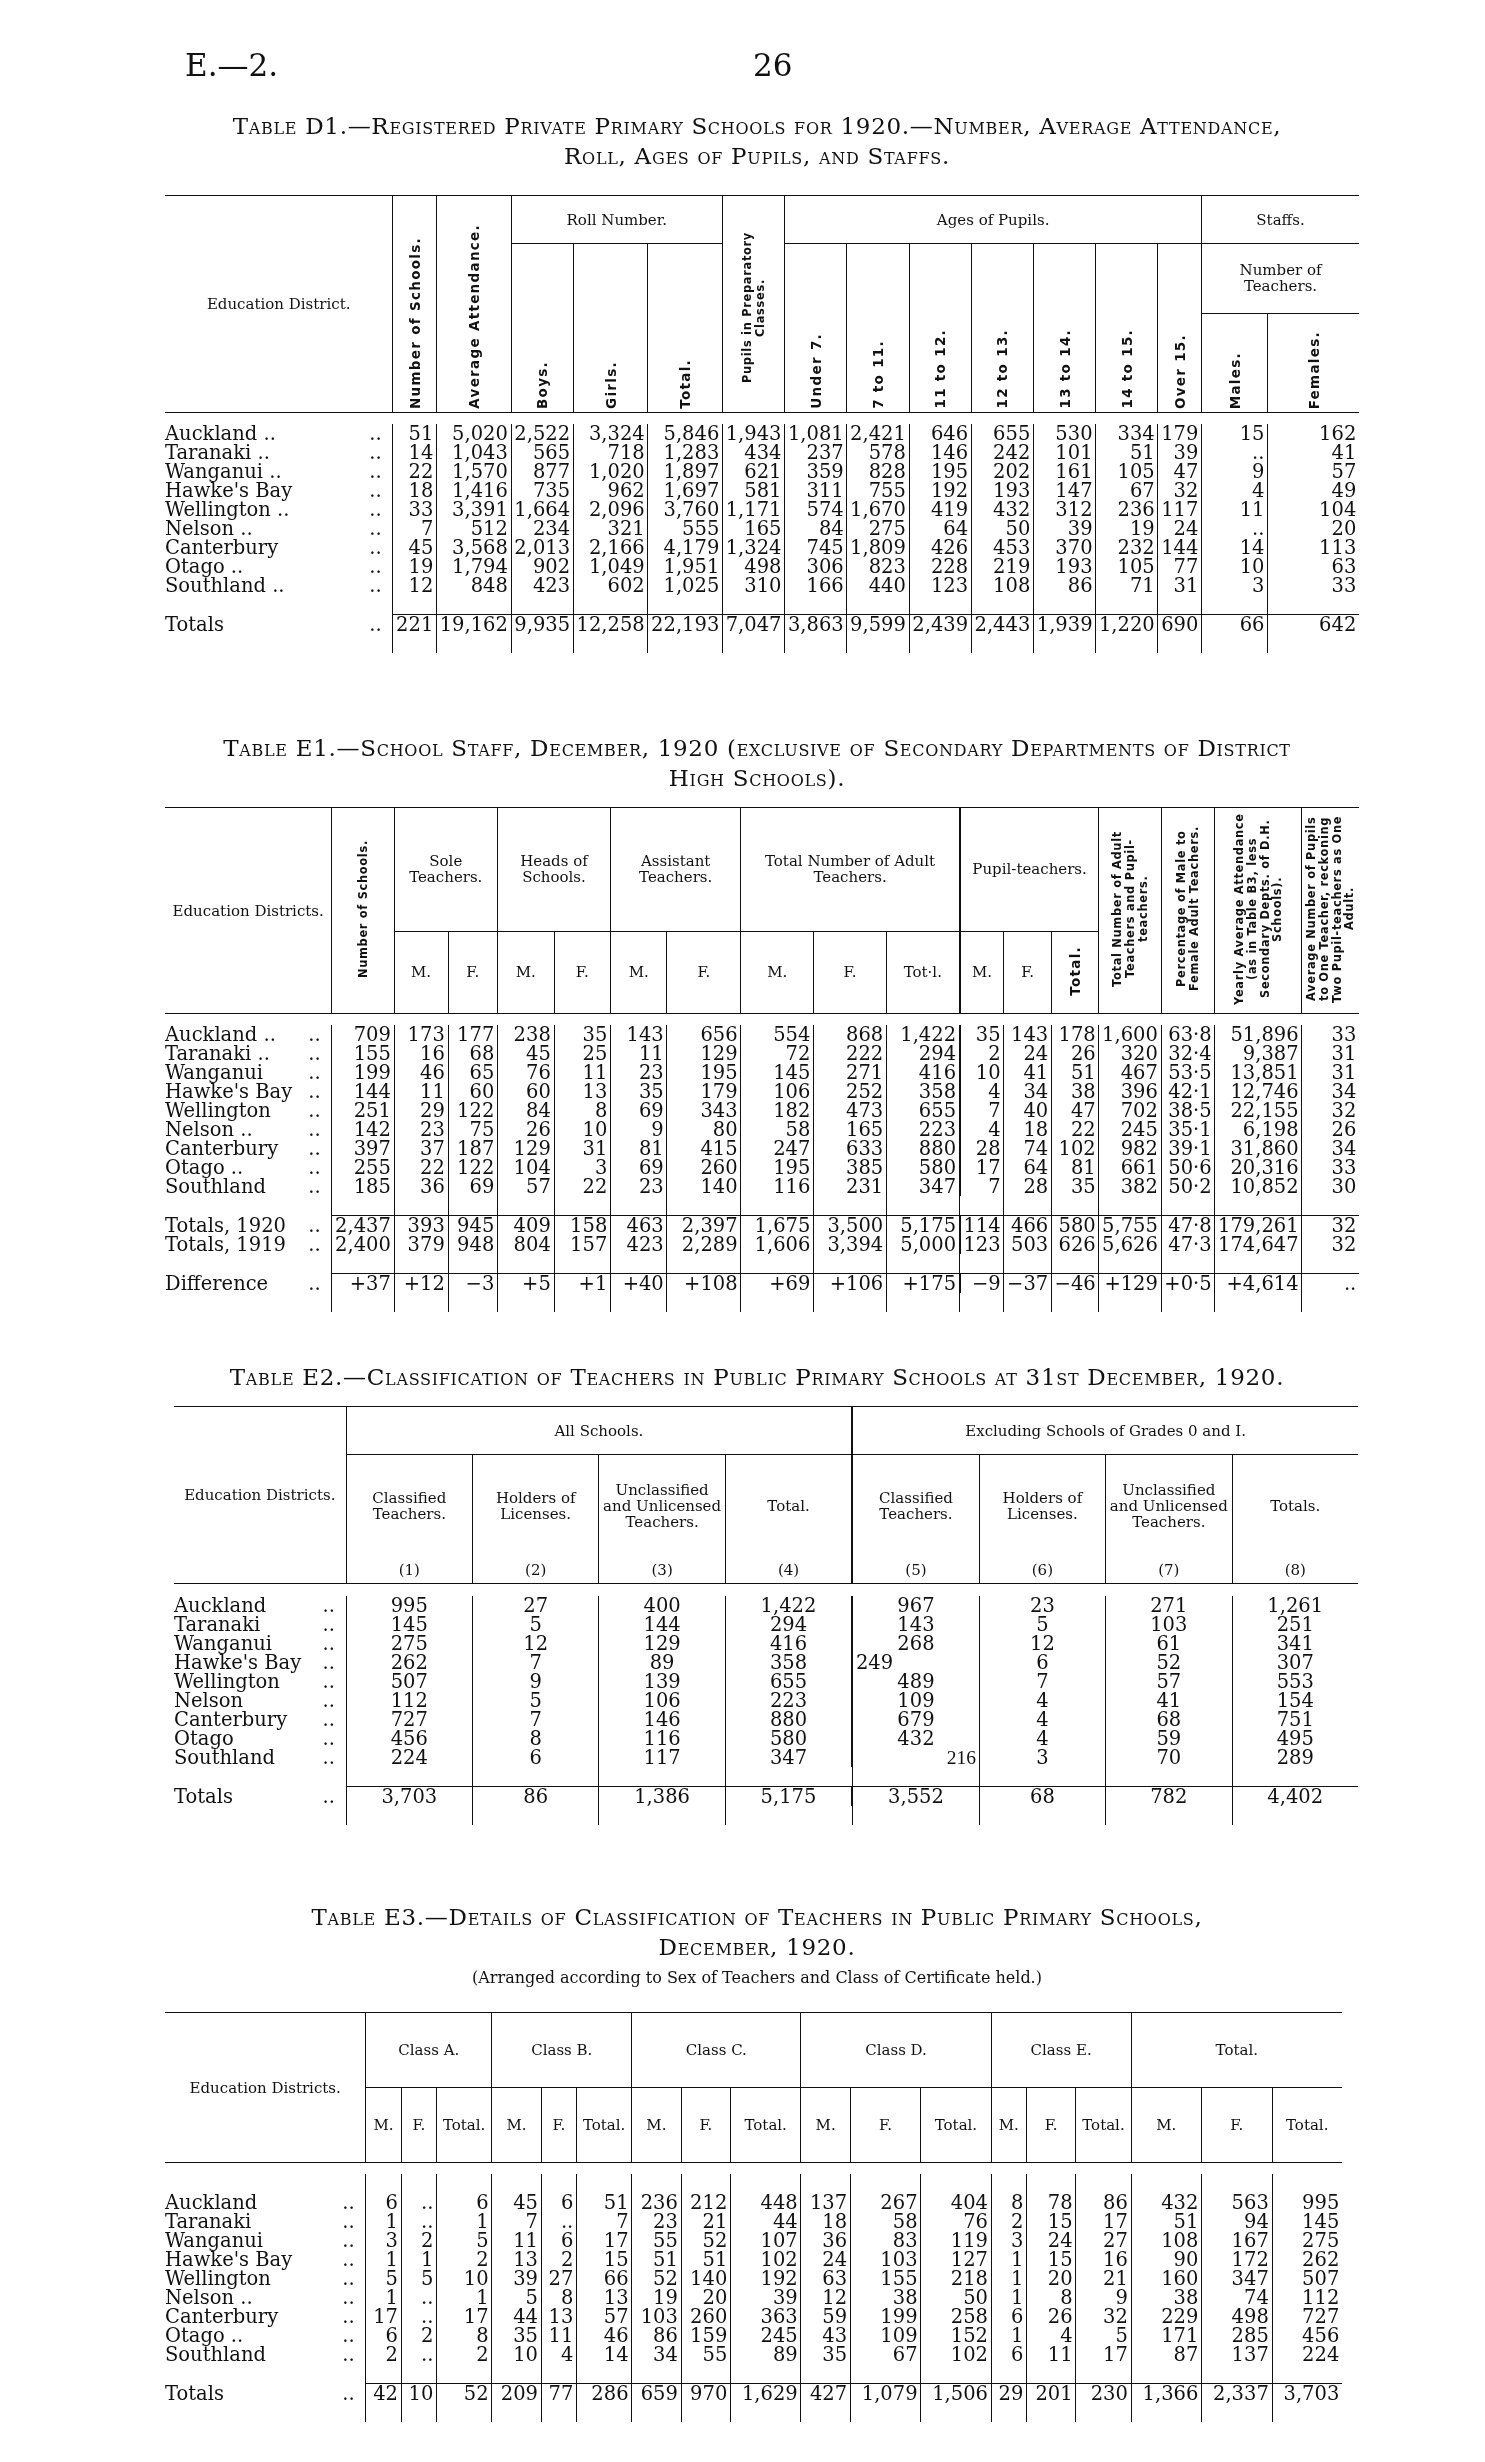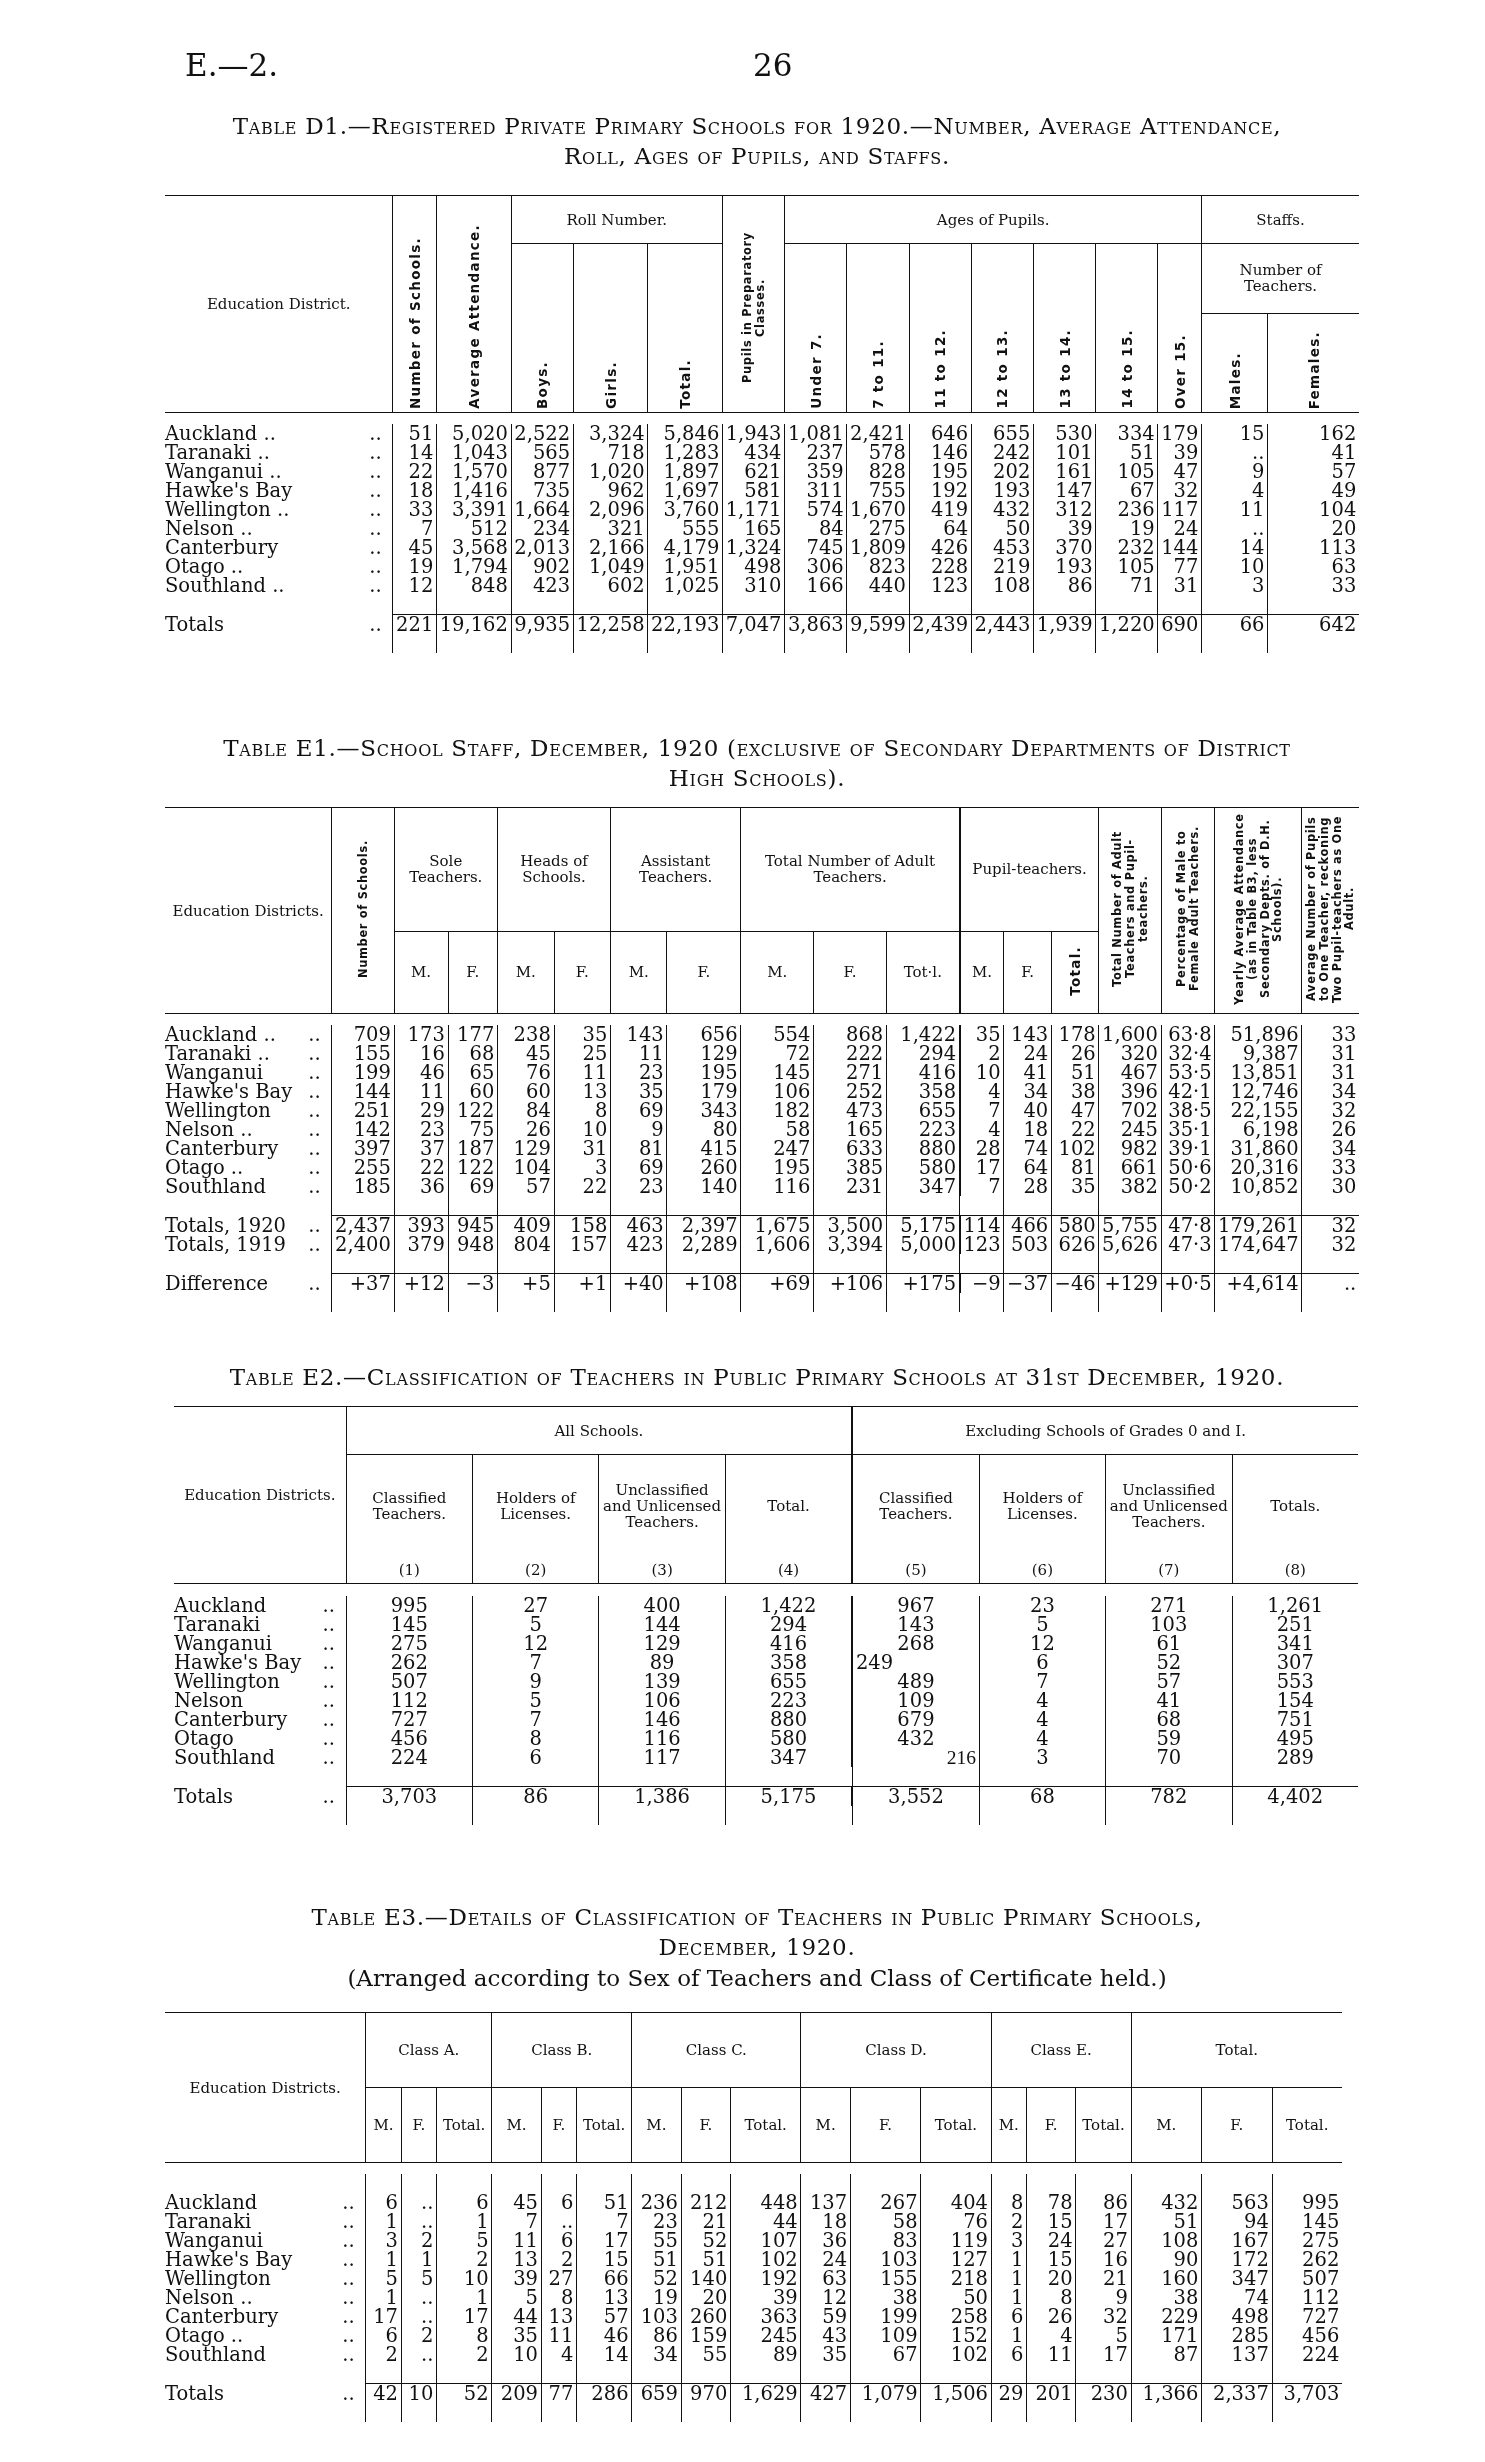--- a/index.html
+++ b/index.html
@@ -1,21 +1,21 @@
 <!DOCTYPE html>
 <html style="font-size:10.8px"><head>
 <meta charset="utf-8">
 <style>
   html, body { margin:0; padding:0; background:#ffffff; }
   body { width:1486px; height:2462px; position:relative; font-family:"DejaVu Serif","Liberation Serif",serif; color:#111; overflow:hidden; }
   .abs { position:absolute;margin-left:20px; }
   .hdr-left { left:165px; top:47px; font-size:31px; }
   .hdr-page { left:733px; top:47px; font-size:31px; }
   .title { position:absolute; left:165px; width:1184px; text-align:center; font-size:23px; font-variant:small-caps; letter-spacing:0.7px; line-height:30px; }
-  .subtitle { position:absolute; left:165px; width:1184px; text-align:center; font-size:23px; line-height:30px; }
+  .subtitle { position:absolute; left:165px; width:1184px; text-align:center; font-size:16px; line-height:30px; }
   table.t { position:absolute; border-collapse:collapse; font-size:19.5px; }
   table.t td, table.t th { padding:0 2.7px; text-align:right; white-space:nowrap; height:19px; line-height:19px; font-weight:normal; }
   table.t th { text-align:center; font-size:15px; line-height:16px; vertical-align:middle; }
   table.t td.name { text-align:left; padding-left:0; }
   .vl { border-left:1px solid #111; }
   .vlb { border-left:2.7px solid #111; }
   .top-rule { border-top:1.3px solid #111; }
   .bot-rule { border-bottom:1.3px solid #111; }
   .sep td { height:23px; }
   .sep td.ul { border-bottom:1.3px solid #111; }

